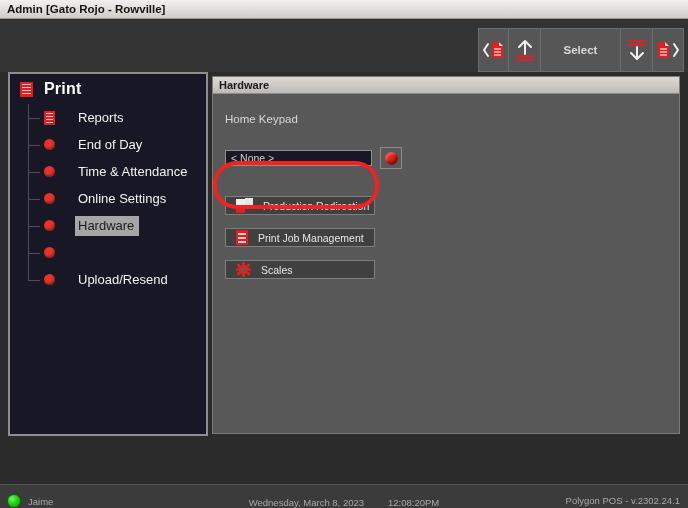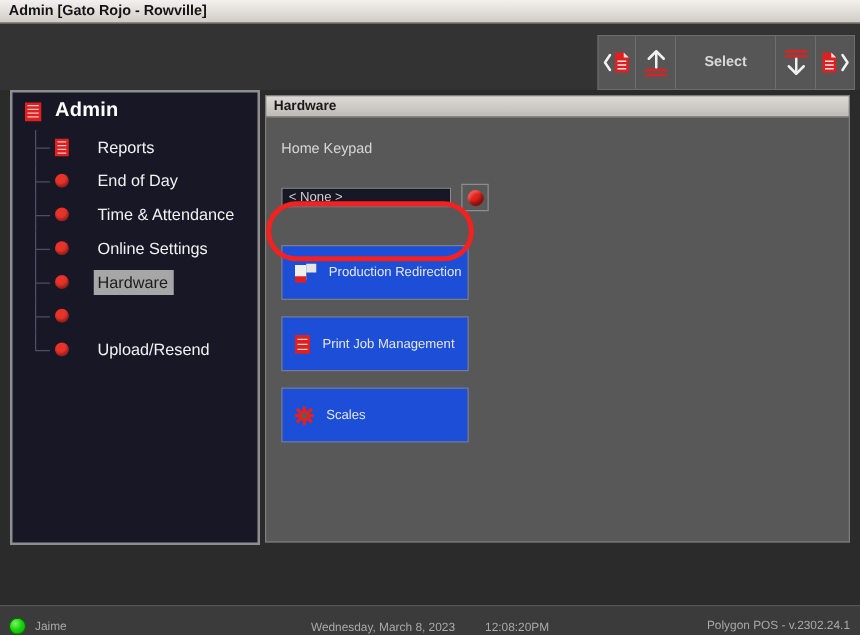--- a/index.html
+++ b/index.html
@@ -105,38 +105,38 @@
   .content-head .t {
     font-size: 11px; font-weight: bold; color: #1a1a1a; padding-left: 6px;
   }
   .content-body { padding: 19px 0 0 12px; }
 
   .field-label {
     color: #d7d7d7; font-size: 11.5px; margin-bottom: 22px;
   }
   .field-row { display: flex; align-items: center; gap: 8px; }
   .combo {
-    width: 136px; height: 16px; background: #171726;
+    width: 147px; height: 16px; background: #171726;
     border: 1px solid #8d8d8d;
     color: #cfcfcf; font-size: 10.5px;
     display: flex; align-items: center; padding-left: 5px;
   }
   .circle-btn {
     width: 22px; height: 22px; background: #595959; border: 1px solid #8d8d8d;
     display: flex; align-items: center; justify-content: center;
   }
   .circle-btn .dot {
     width: 13px; height: 13px; border-radius: 50%; background: #e8201a;
     box-shadow: inset -2px -3px 3px rgba(0,0,0,.45), inset 2px 2px 2px rgba(255,255,255,.25);
   }
 
   
   .actions { margin-top: 27px; display: flex; flex-direction: column; gap: 13px; }
   .act-btn {
-    width: 150px; height: 44px; background: #1d4ed8; border: 1px solid #7e7e7e;
+    width: 150px; height: 19px; background: #404040; border: 1px solid #7e7e7e;
     display: flex; align-items: center; gap: 10px; padding-left: 10px;
   }
   .act-btn .lbl { color: #e6e6e6; font-size: 10.5px; white-space: nowrap; }
 
   
   .ico-redirect { width: 17px; height: 15px; position: relative; flex: none; }
   .ico-redirect .pg {
     position: absolute; left: 0; top: 1px; width: 9px; height: 12px; background: #f0f0f0;
   }
   .ico-redirect .pg-red {
@@ -258,21 +258,21 @@
         </svg>
       </div>
 
     </div>
   </div>
 
   <div class="tree-panel">
 
     <div class="tree-root">
       <span class="ico-doc-red ico-doc-root"></span>
-      <span class="lbl">Admin</span>
+      <span class="lbl">Print</span>
     </div>
 
     <div class="tree-node">
       <span class="ico-doc-red"></span>
       <span class="lbl">Reports</span>
     </div>
 
     <div class="tree-node">
       <span class="ico-dot-red"></span>
       <span class="lbl">End of Day</span>

